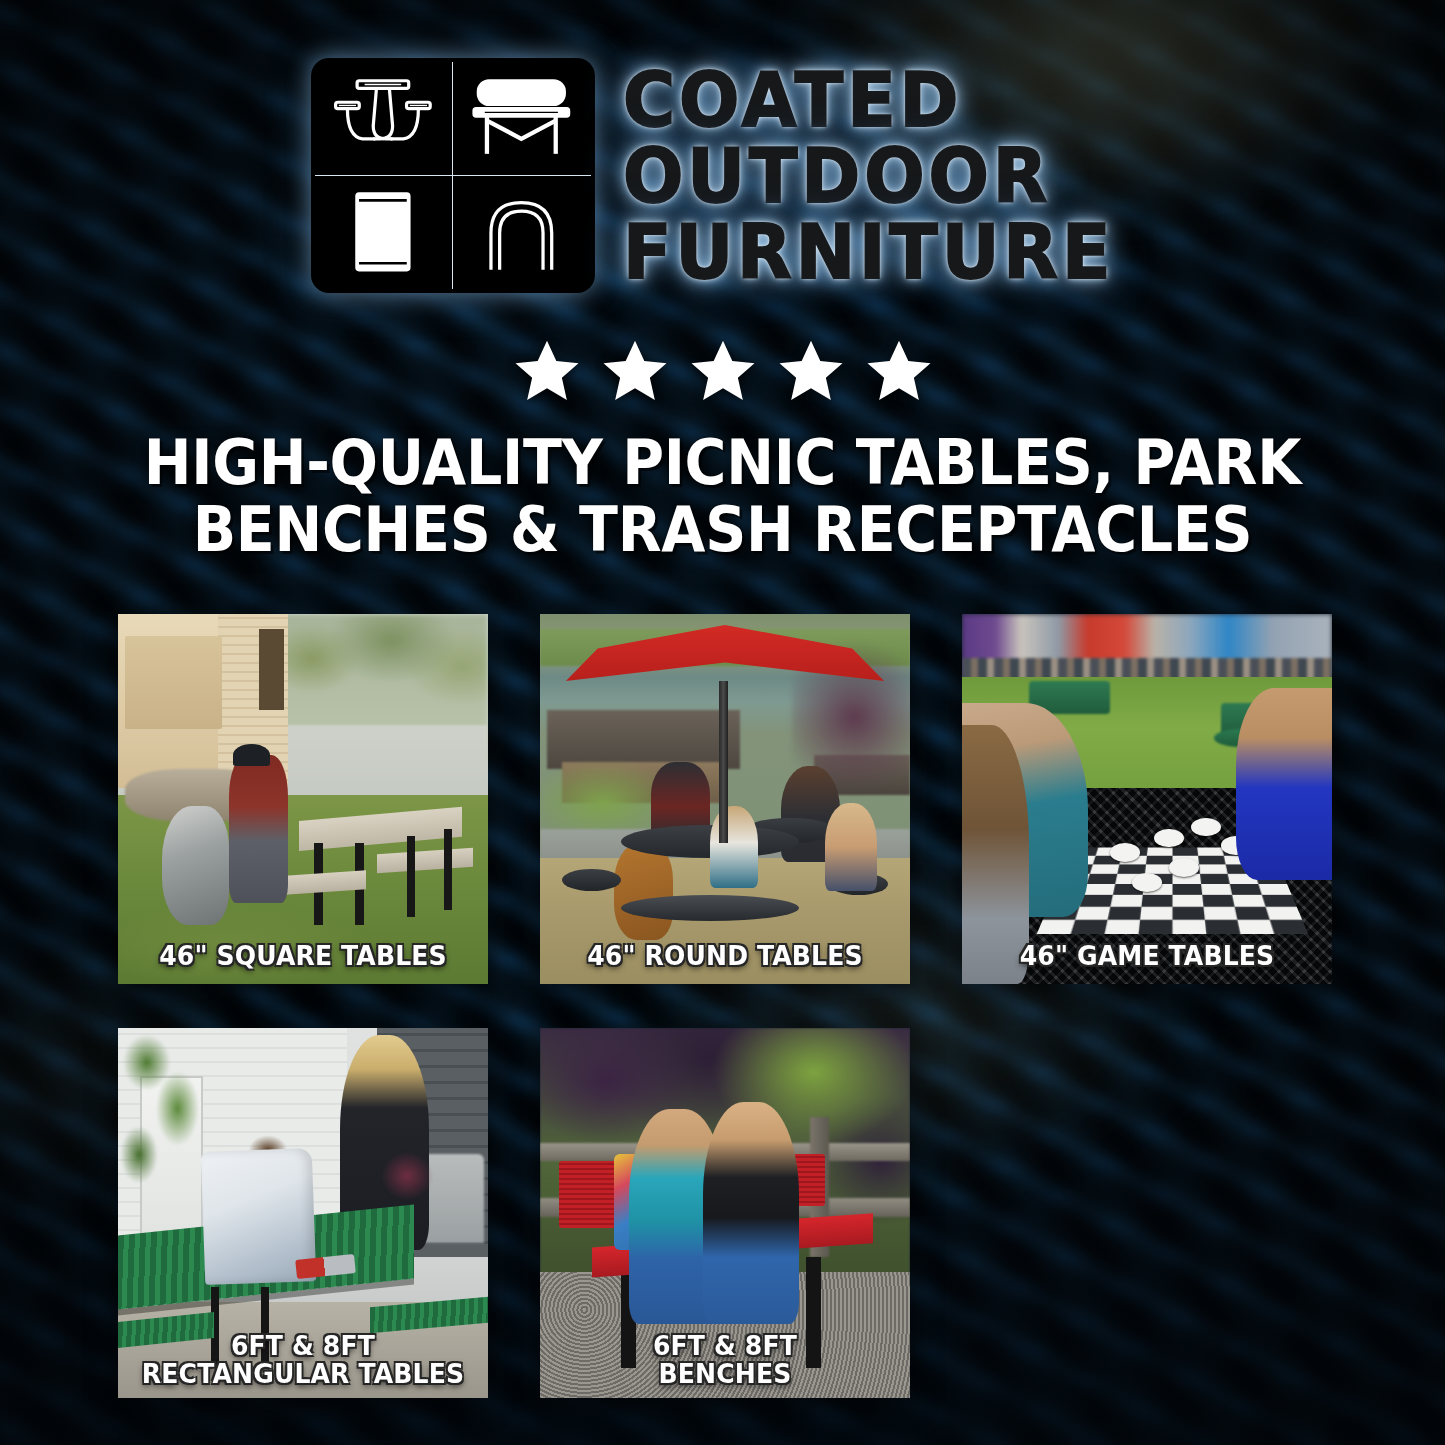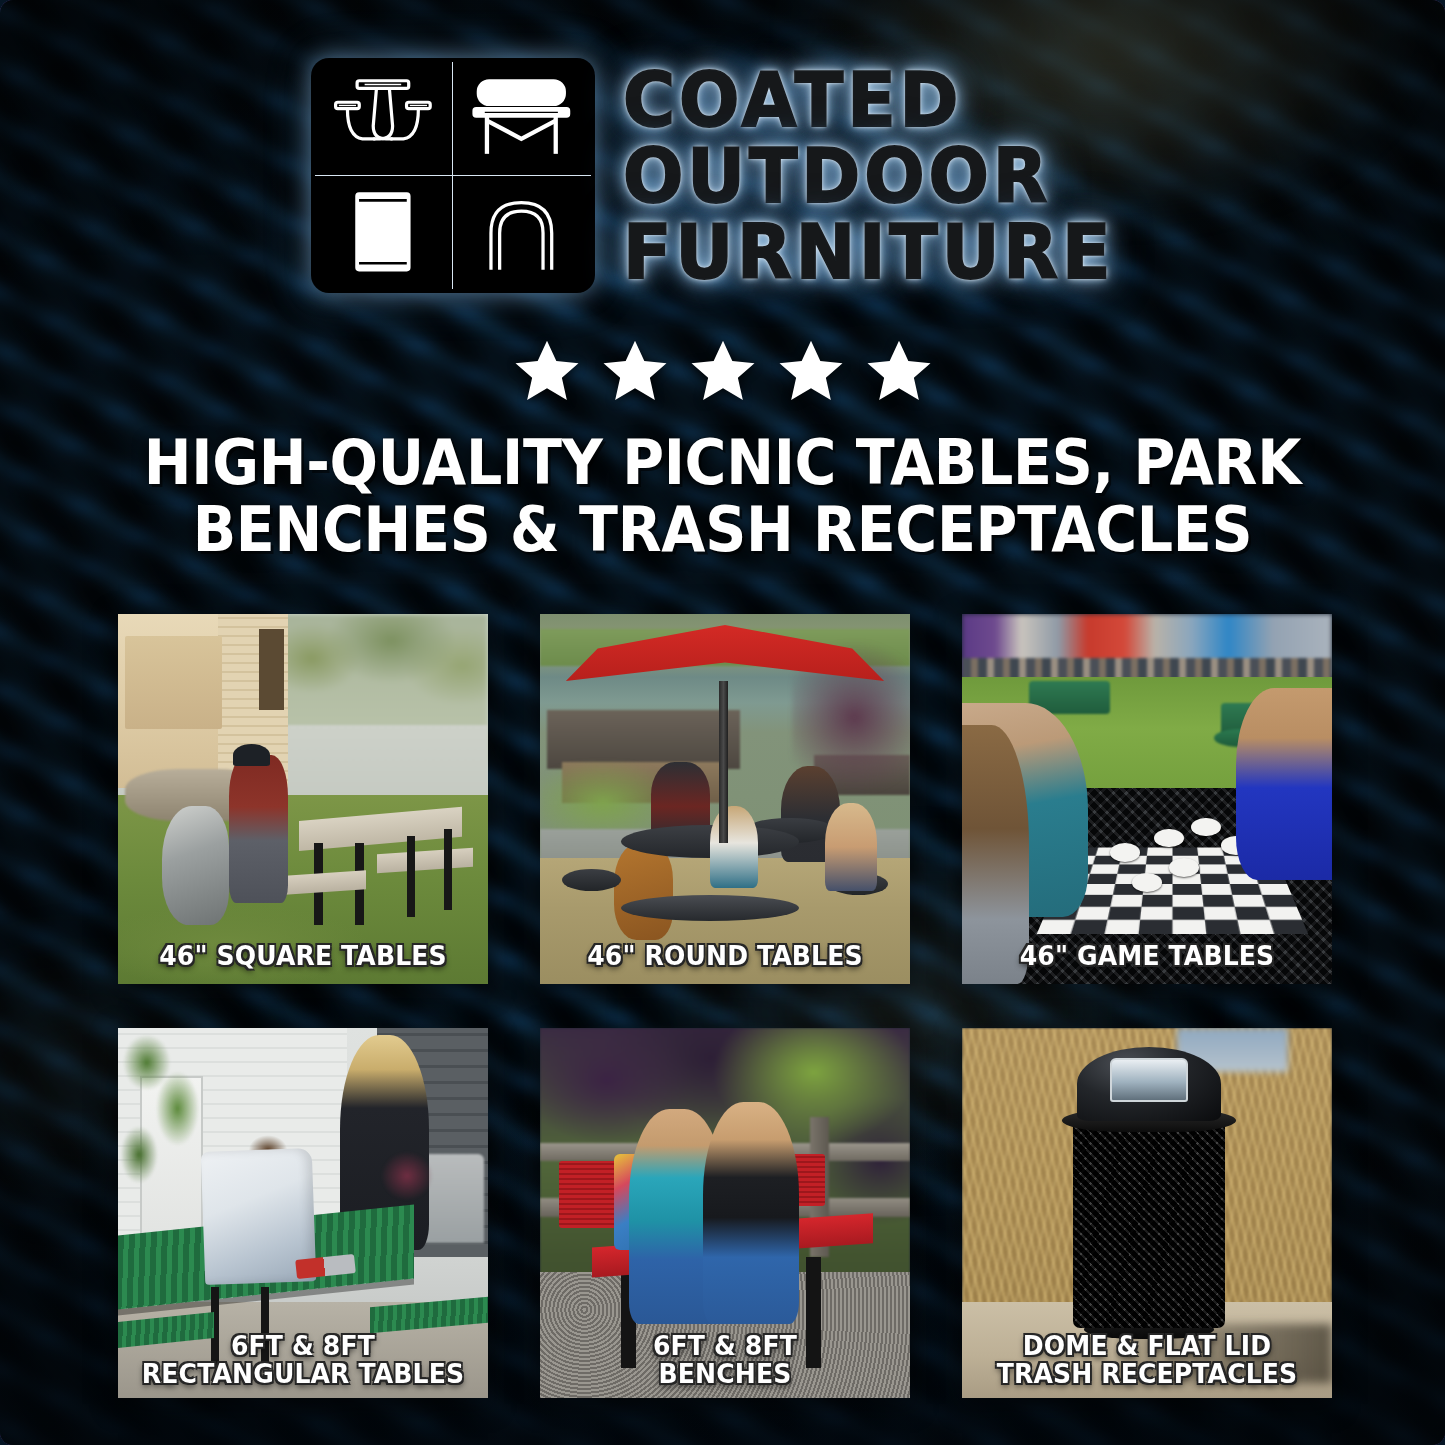--- a/index.html
+++ b/index.html
@@ -1,20 +1,20 @@
 <!DOCTYPE html>
 <html><head>
 <meta charset="utf-8">
 <style>
   * { margin:0; padding:0; box-sizing:border-box; }
   html,body { width:1445px; height:1445px; overflow:hidden; background:#061625; }
   body { font-family:"Liberation Sans", sans-serif; }
 
   
-  #poster { position:relative; width:1445px; height:1445px; overflow:hidden; background:#d946ef;border-radius:13px; }
+  #poster { position:relative; width:1445px; height:1445px; overflow:hidden; background:#d946ef; }
 
   .bg-layer { position:absolute; inset:-80px; }
 
   .bg-base {
     background:
       radial-gradient(ellipse 700px 420px at 78% 6%, rgba(150,160,120,.45), rgba(150,160,120,0) 62%),
       radial-gradient(ellipse 600px 400px at 20% 8%, rgba(20,62,96,.75), rgba(10,30,50,0) 70%),
       radial-gradient(ellipse 900px 600px at 50% 60%, rgba(14,58,92,.55), rgba(4,16,28,0) 72%),
       linear-gradient(165deg,#0a2a45 0%,#08233a 28%,#061a2c 55%,#051828 78%,#04131f 100%);
   }
@@ -614,34 +614,17 @@
           <div class="t5-pack"></div>
           <div class="t5-boy1"></div>
           <div class="t5-boy2"></div>
         </div>
         <div class="caption">
           <span class="cl">6FT &amp; 8FT</span>
           <span class="cl">BENCHES</span>
         </div>
       </div>
 
-      <div class="tile two-line">
-        <div class="photo">
-          <div class="t6-grass blur1"></div>
-          <div class="t6-skypatch"></div>
-          <div class="t6-path"></div>
-          <div class="t6-shadow"></div>
-          <div class="t6-base"></div>
-          <div class="t6-can-body"></div>
-          <div class="t6-can-rim"></div>
-          <div class="t6-dome"></div>
-          <div class="t6-opening"></div>
-        </div>
-        <div class="caption">
-          <span class="cl">DOME &amp; FLAT LID</span>
-          <span class="cl">TRASH RECEPTACLES</span>
-        </div>
-      </div>
 
     </div>
 
   </div>
 </div>
 
 </body></html>

